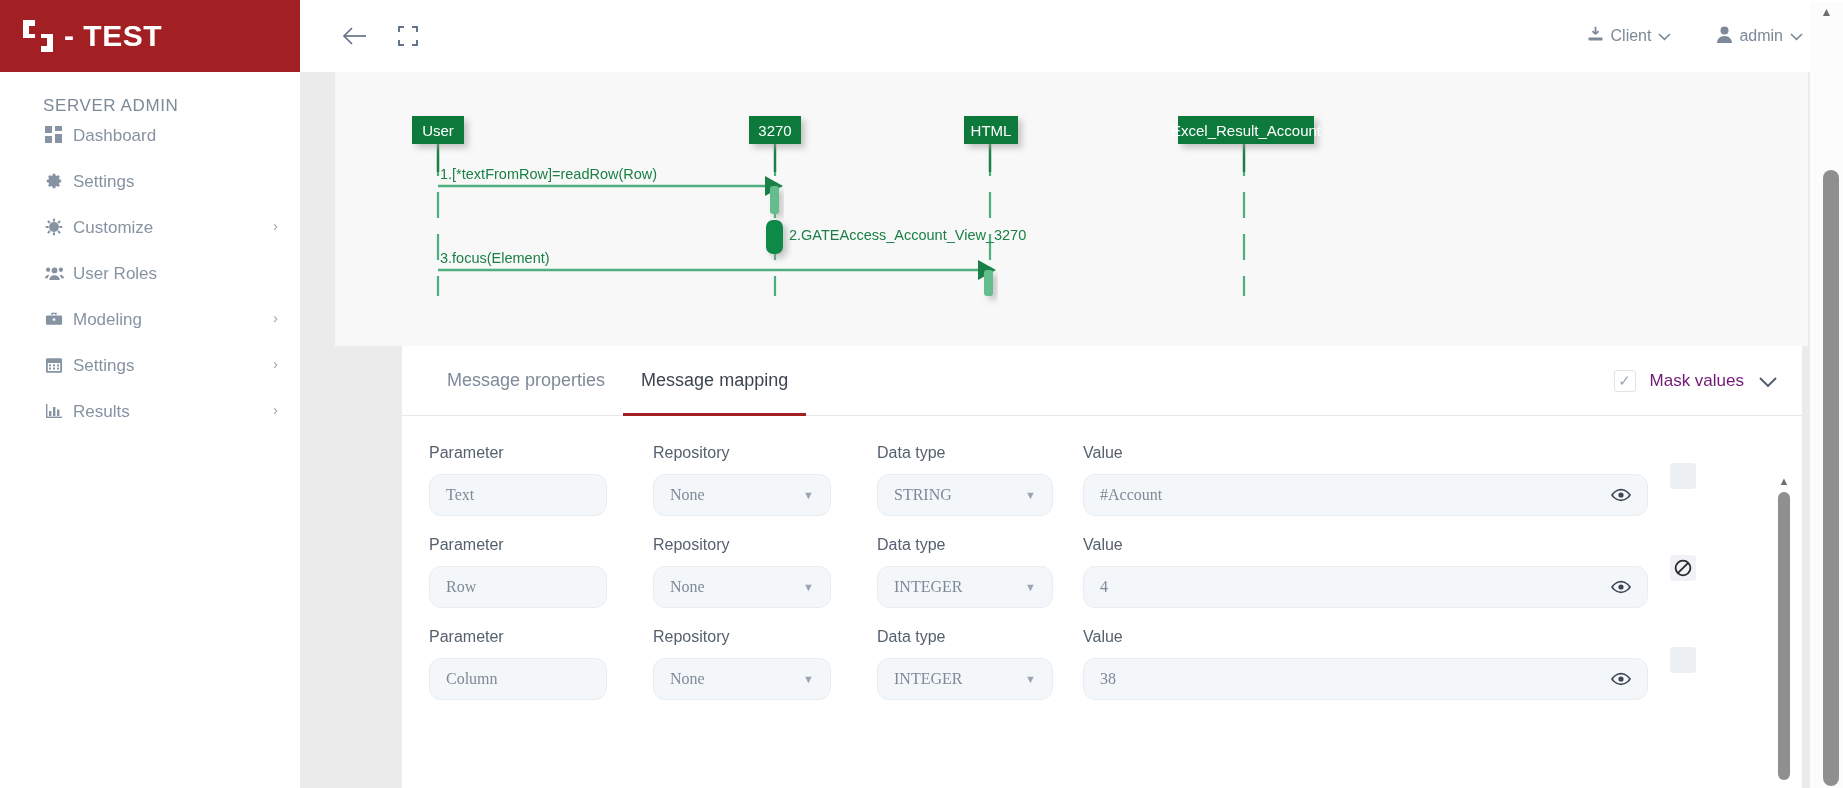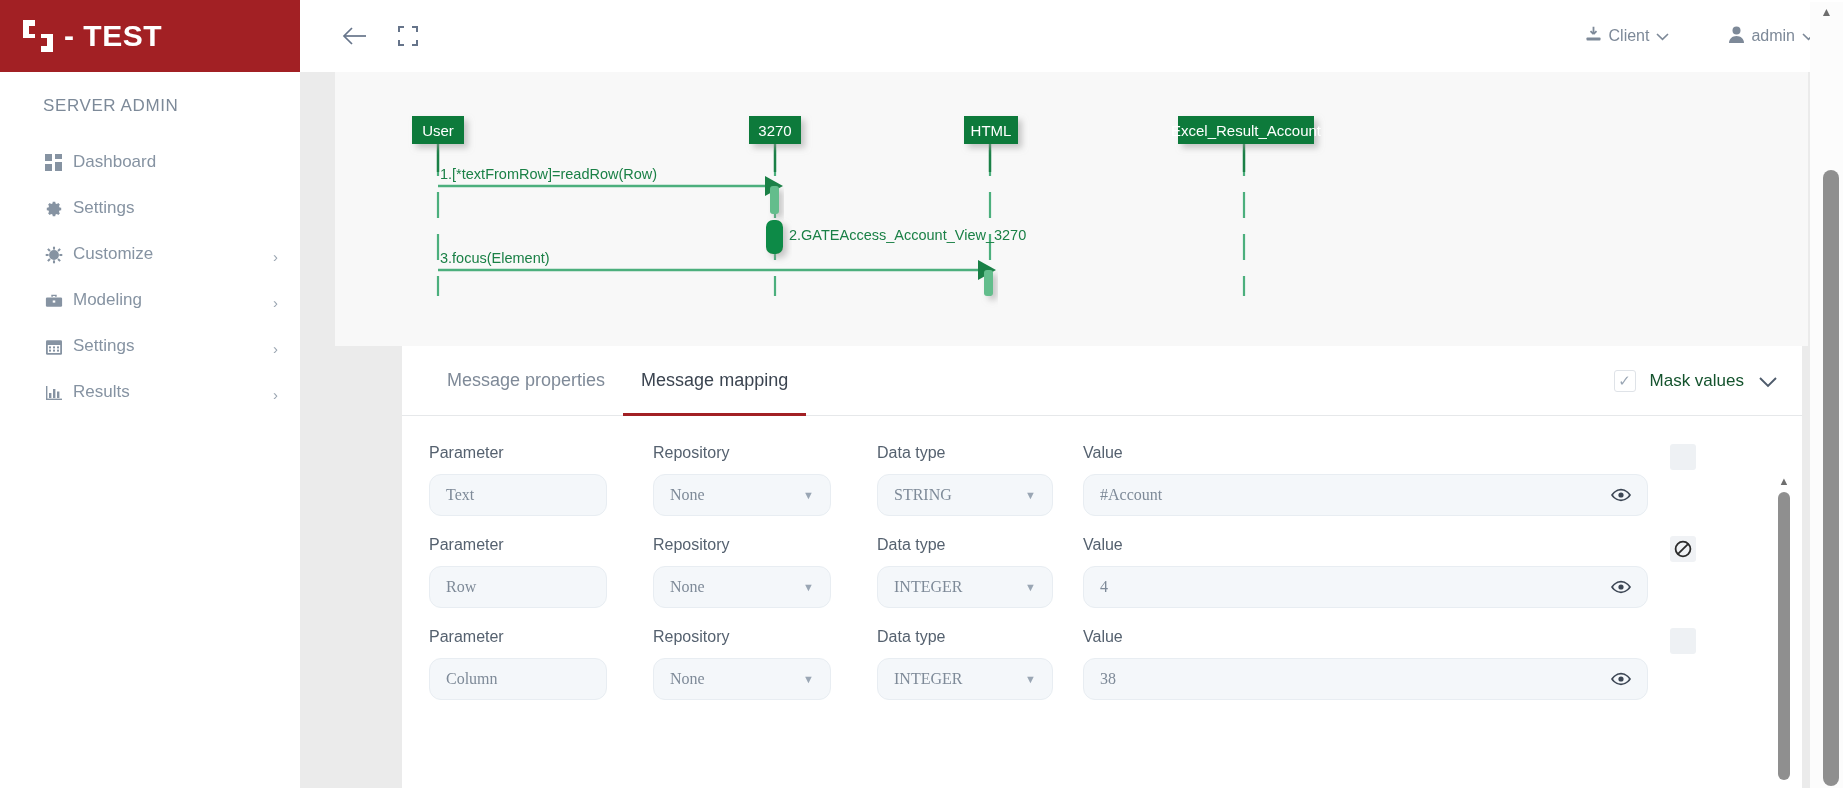--- a/index.html
+++ b/index.html
@@ -24,41 +24,41 @@
   .brand-title {
     font-size: 30px; font-weight: bold; letter-spacing: .5px; line-height: 1;
     white-space: nowrap;
   }
   .nav { padding-top: 24px; padding-left: 24px; }
   .nav-heading {
     color: #7d8a99; font-size: 17px; letter-spacing: .6px;
     padding: 0 0 10px 19px;
   }
   .nav-item {
-    display: flex; align-items: flex-end; height: 46px;
+    display: flex; align-items: flex-start; height: 46px;
     padding: 0 22px 0 21px; color: #8693a2; font-size: 17px;
     cursor: pointer;
   }
   .nav-ico {
     width: 28px; flex: 0 0 28px; display: flex; align-items: center;
     justify-content: flex-start; color: #8693a2;
   }
   .nav-label { flex: 1 1 auto; }
   .nav-chevron { color: #9aa5b1; font-size: 15px; line-height: 1; }
 
   
   .topbar {
     position: absolute; left: 300px; top: 0; width: 1543px; height: 72px;
     background: #ffffff; display: flex; align-items: center;
   }
   .topbar-left { display: flex; align-items: center; gap: 30px; padding-left: 42px; }
   .tb-icon { color: #66748a; cursor: pointer; display: flex; align-items: center; }
   .topbar-right {
     margin-left: auto; display: flex; align-items: center;
-    gap: 60px; padding-right: 28px; color: #7d8998; font-size: 16px;
+    gap: 46px; padding-right: 40px; color: #7d8998; font-size: 16px;
   }
   .tb-menu { display: flex; align-items: center; gap: 7px; cursor: pointer; }
 
   
   .page {
     position: absolute; left: 300px; top: 72px;
     width: 1543px; height: 716px; background: #ebebeb;
   }
   .gutter-l { position: absolute; left: 0; top: 0; width: 35px; height: 716px; background: #ebebeb; }
 
@@ -87,29 +87,29 @@
   .tab.active { color: #3b4450; border-bottom-color: #a22024; }
   .mask-wrap {
     margin-left: auto; display: flex; align-items: center; gap: 14px;
     padding-right: 24px;
   }
   .checkbox {
     width: 22px; height: 22px; border: 1px solid #dfe3e8; border-radius: 3px;
     background: #fff; display: flex; align-items: center; justify-content: center;
     color: #9aa6b4; font-size: 15px; cursor: pointer;
   }
-  .mask-label { color: #14532d; font-size: 17px; }
+  .mask-label { color: #701a75; font-size: 17px; }
   .collapse-chevron { color: #4e5b6b; font-size: 20px; cursor: pointer; line-height: 1; }
 
   
   .form-area {
     position: relative; height: 372px; overflow: hidden; padding: 0 0 0 0;
   }
   .form-inner { padding: 28px 0 0 27px; }
-  .frow { display: flex; align-items: flex-start; margin-bottom: 20px; }
+  .frow { display: flex; align-items: center; margin-bottom: 20px; }
   .fgroup { margin-right: 0; }
   .flabel { font-size: 16px; color: #55616f; margin-bottom: 12px; display: block; }
   .ctrl {
     height: 42px; background: #f4f7fa; border: 1px solid #e8edf2; border-radius: 12px;
     display: flex; align-items: center; padding: 0 16px;
     font-size: 16px; color: #7e8a98; position: relative; font-family: Liberation Serif, serif;
   }
   .ctrl.input { cursor: text; }
   .ctrl.select { cursor: pointer; }
   .sel-caret { margin-left: auto; color: #9aa6b4; font-size: 11px; }
@@ -211,20 +211,33 @@
                 <line x1="14.5" y1="14.5" x2="16.8" y2="16.8"></line>
               <line x1="16.8" y1="3.2" x2="14.5" y2="5.5"></line>
                 <line x1="5.5" y1="14.5" x2="3.2" y2="16.8"></line>
             </g>
           </svg>
         </span>
         <span class="nav-label">Customize</span>
         <span class="nav-chevron">›</span>
       </div>
 
+      <div class="nav-item">
+        <span class="nav-ico">
+          <svg width="19" height="18" viewBox="0 0 22 18" fill="currentColor">
+            <circle cx="11" cy="6" r="3.4"></circle>
+              <path d="M5 17c0-3.3 2.7-5.4 6-5.4s6 2.1 6 5.4z"></path>
+            <circle cx="3.6" cy="5.2" r="2.5"></circle>
+              <path d="M0 15.2c0-2.5 1.6-4 3.6-4 .5 0 1 .1 1.4.3-1 1-1.6 2.3-1.6 3.7z"></path>
+            <circle cx="18.4" cy="5.2" r="2.5"></circle>
+              <path d="M22 15.2c0-2.5-1.6-4-3.6-4-.5 0-1 .1-1.4.3 1 1 1.6 2.3 1.6 3.7z"></path>
+          </svg>
+        </span>
+        <span class="nav-label">User Roles</span>
+      </div>
 
 
       <div class="nav-item">
         <span class="nav-ico">
           <svg width="18" height="18" viewBox="0 0 20 18" fill="currentColor">
             <path d="M7 2h6v2.2h-1.8V3.4H8.8v.8H7z"></path>
             <rect x="1" y="5" width="18" height="10.4" rx="1.4"></rect>
             <rect x="8.6" y="8.4" width="2.8" height="2.4" fill="#ffffff"></rect>
           </svg>
         </span>

